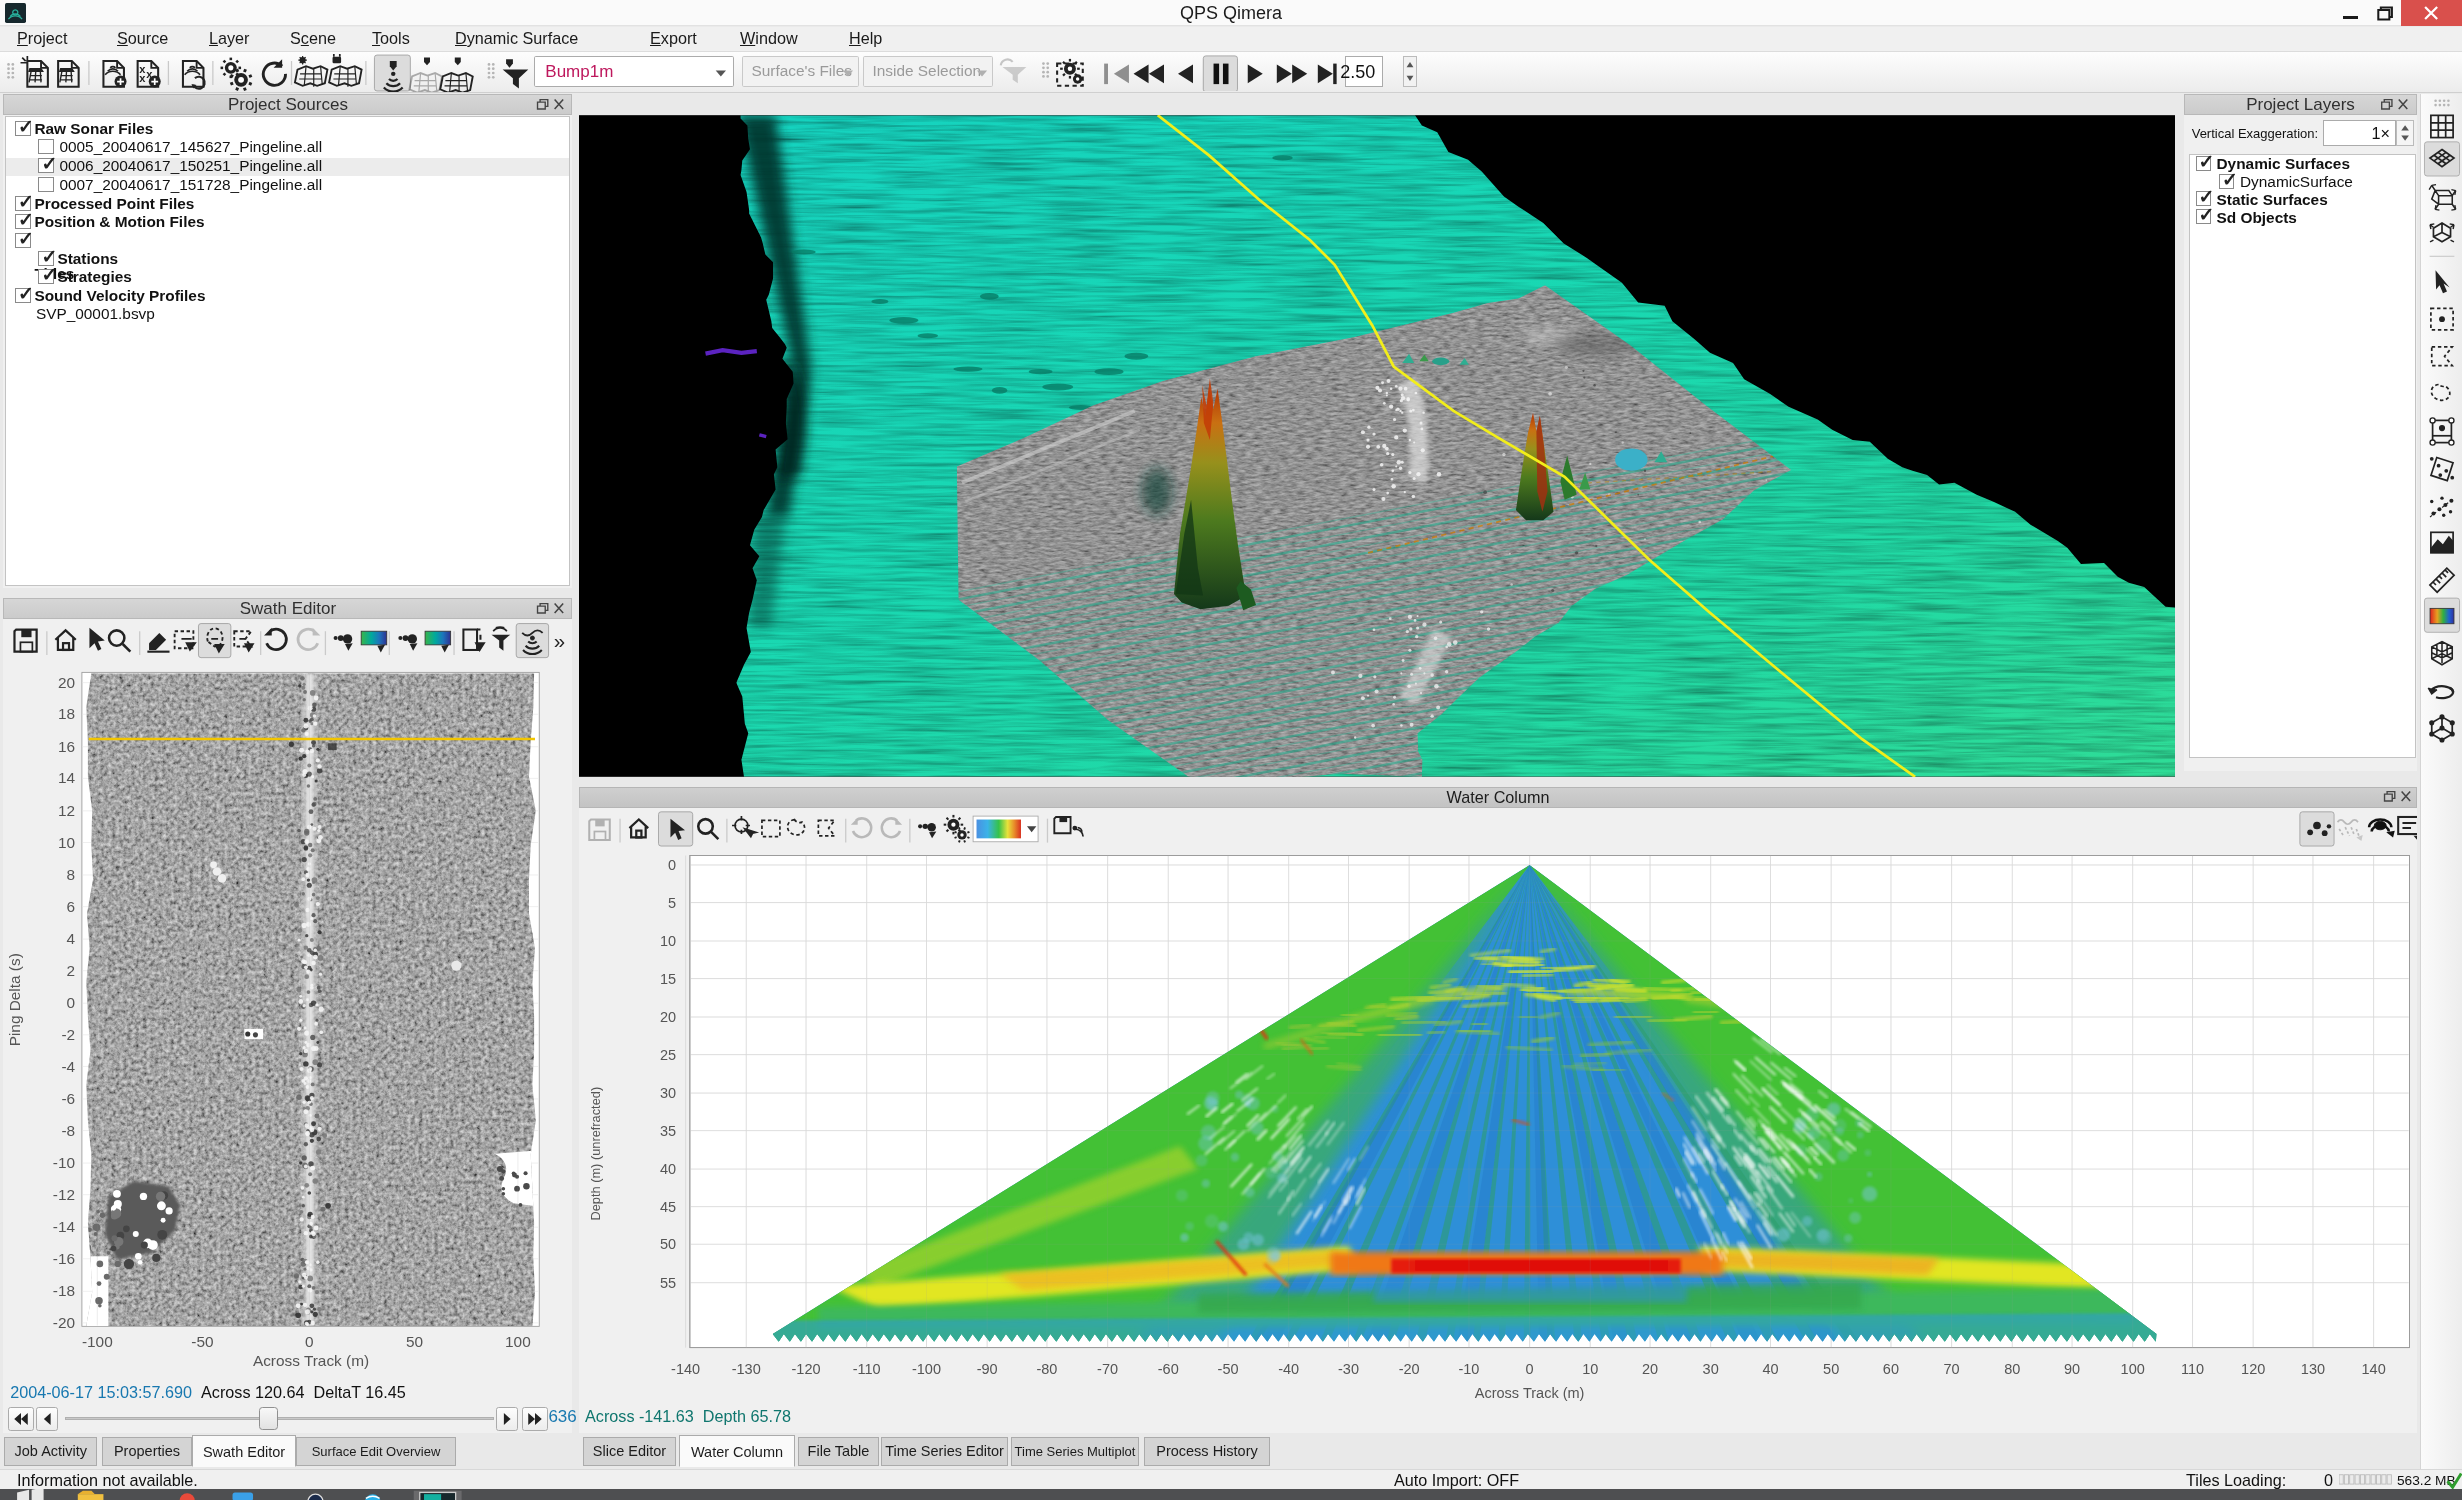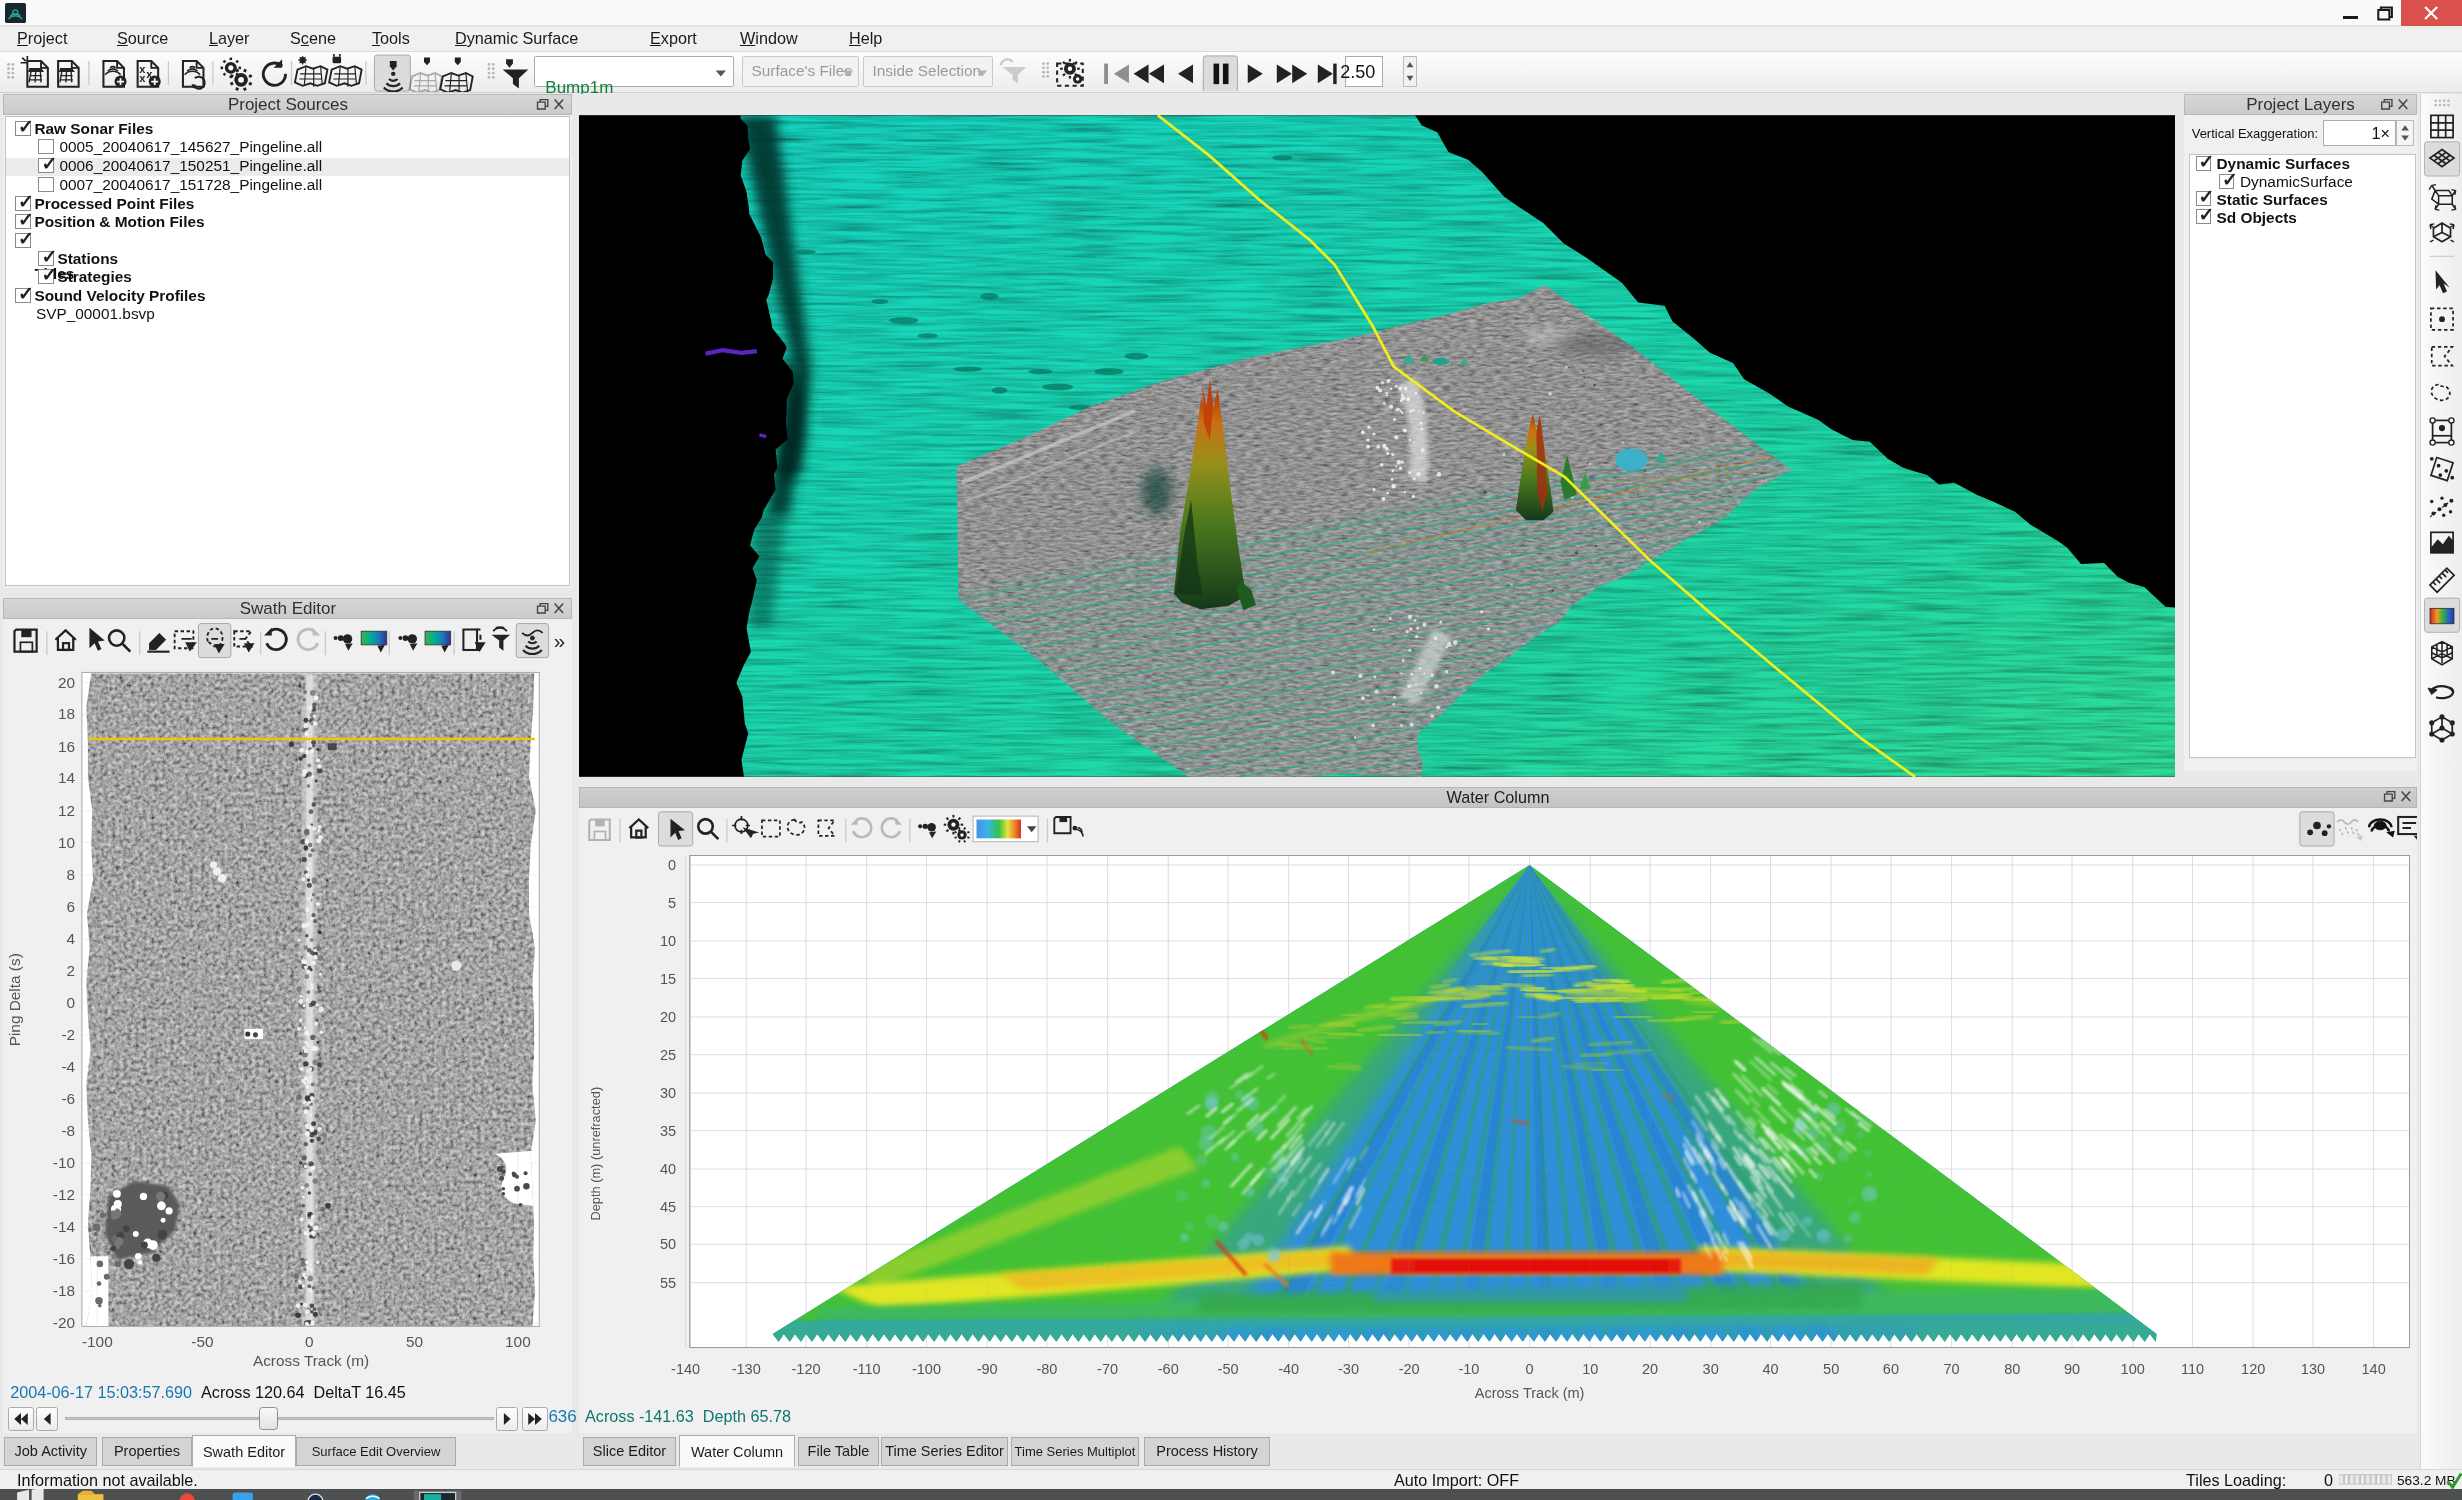--- a/index.html
+++ b/index.html
@@ -21,20 +21,21 @@
 <div class="abs" style="left:0;top:0;width:2462px;height:26px;background:#fafafa;border-bottom:0.9px solid #e2e2e2;">
  <div class="abs" style="left:5.1px;top:2.6px;width:20.5px;height:20.5px;background:#16282d;border-radius:1.7px;">
    <svg width="20.5" height="20.5" viewBox="0 0 24 24">
         <g stroke="#28b09c" fill="none">
           <path d="M12 14 a3 3 0 1 1 0.1 0" stroke-width="1.5"></path>
           <path d="M6 16 a7 7 0 0 1 12 0" stroke-width="1.5"></path>
           <path d="M4 19 a10 10 0 0 1 16 0" stroke-width="1.5"></path>
         </g>
       </svg>
  </div>
+ <div class="abs" style="left:0;width:2462px;text-align:center;top:2.6px;font-size:18px;color:#1b1b1b;">QPS Qimera</div>
  <div class="abs" style="left:2343px;top:16.2px;width:14.5px;height:2.6px;background:#1a1a1a;"></div>
  <svg class="abs" style="left:2374px;top:5.1px;" width="20.5" height="17" viewBox="0 0 24 20">
       <path d="M5 6 h13 v11 h-13 z M8 6 v-3 h13 v11 h-3" fill="none" stroke="#1a1a1a" stroke-width="2.4"></path>
     </svg>
  <div class="abs" style="left:2401px;top:0;width:62px;height:26px;background:#d9504c;">
    <svg width="62" height="26" viewBox="0 0 72 30">
         <path d="M28 8 L42 22 M42 8 L28 22" stroke="#fff" stroke-width="2.6"></path>
       </svg>
  </div>
 </div>
@@ -223,21 +224,21 @@
         <circle cx="577" cy="22" r="1.6"></circle>
         <circle cx="572" cy="27" r="1.6"></circle>
         <circle cx="577" cy="27" r="1.6"></circle>
       </g>
       <g transform="translate(586,4)">
         <path d="M6 2 h8 v5 l-4 5 -4 -5 z" fill="#222"></path>
         <path d="M2 14 h30 l-11 10 v12 l-7 -5 v-7 z" fill="#222"></path>
       </g>
     </svg>
     <div class="abs" style="left:534px;top:4.3px;width:200px;height:31px;background:#fff;border:0.9px solid #ababab;border-radius:1.7px;">
- <span class="abs" style="left:10.3px;top:4.3px;font-size:17px;color:#15803d;margin-top:16px;">Bump1m</span>
+ <span class="abs" style="left:10.3px;top:4.3px;font-size:17px;color:#be185d;">Bump1m</span>
  <svg class="abs" style="right:5.1px;top:11px;" width="13.7" height="10.3" viewBox="0 0 16 12">
         <path d="M2 3 l6 7 6-7 z" fill="#555"></path>
       </svg>
     </div>
     <div class="abs" style="left:742px;top:4.3px;width:117px;height:31px;background:#f2f2f2;border:0.9px solid #c9c9c9;border-radius:1.7px;">
  <span class="abs" style="left:8.5px;top:5.1px;font-size:15.4px;color:#9a9a9a;white-space:nowrap;">Surface's Files</span>
  <svg class="abs" style="right:4.3px;top:11px;" width="12" height="10.3" viewBox="0 0 14 12">
         <path d="M1 3 l6 7 6-7 z" fill="#b0b0b0"></path>
       </svg>
     </div>

